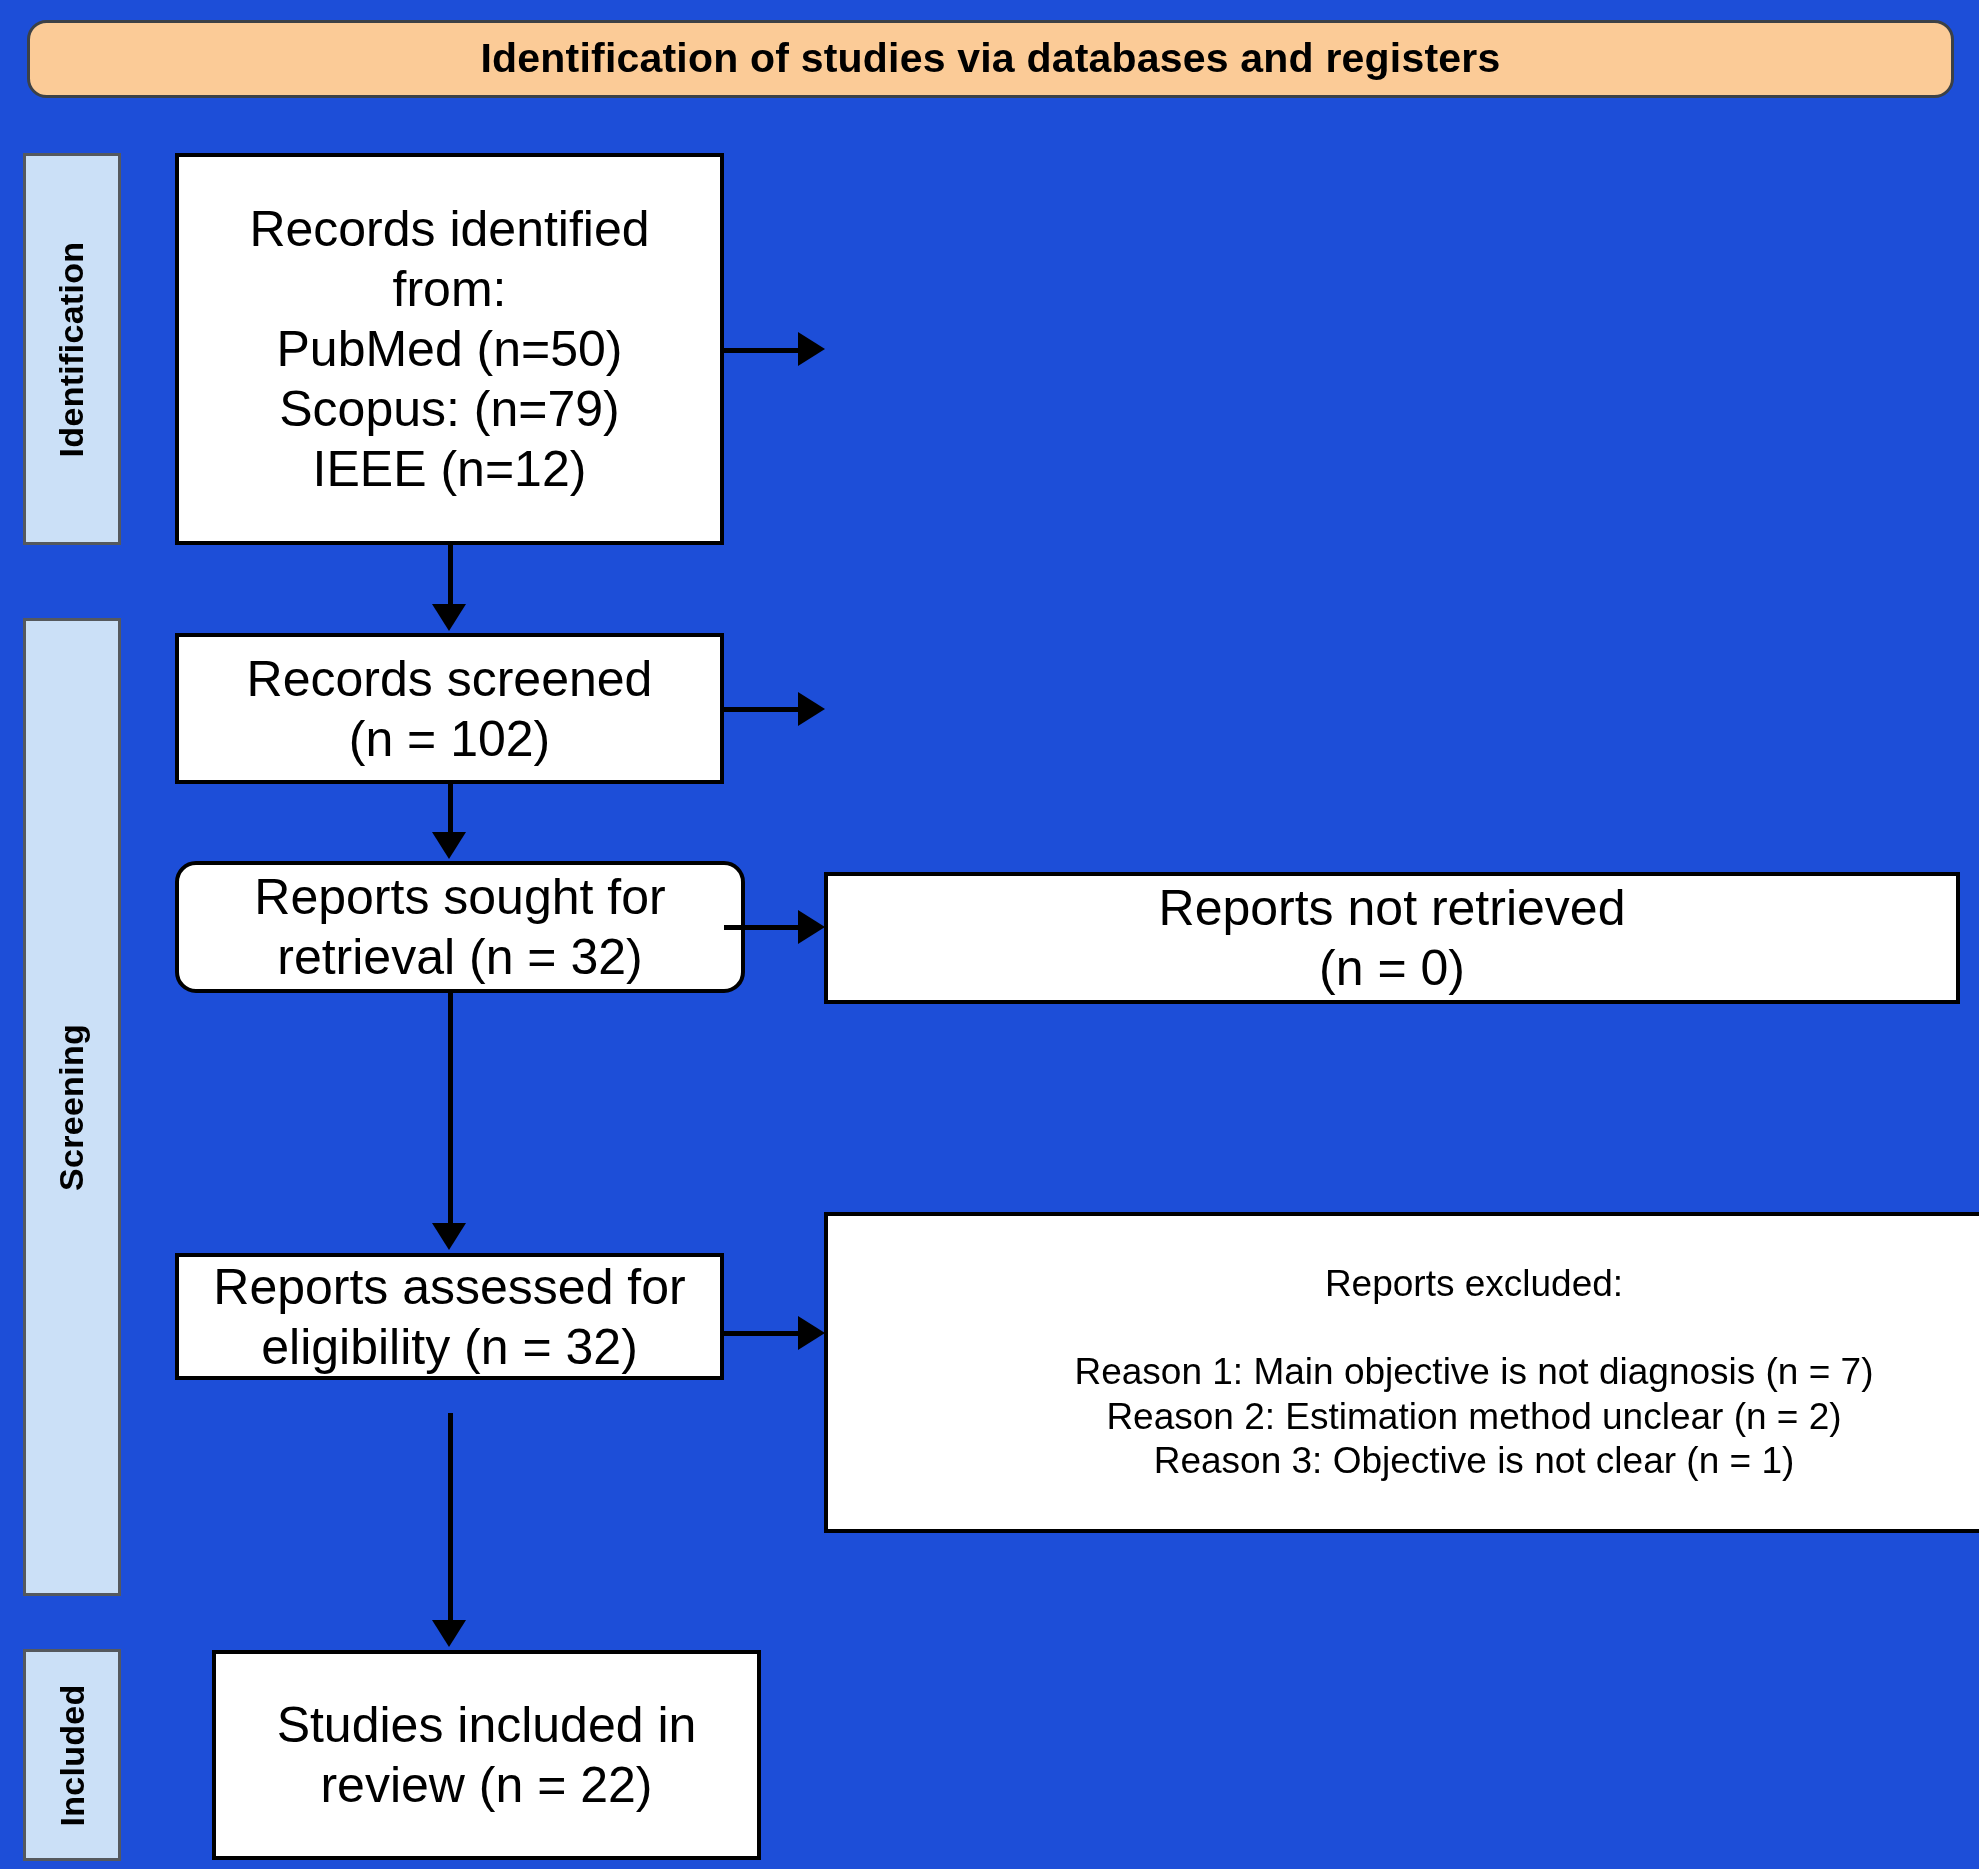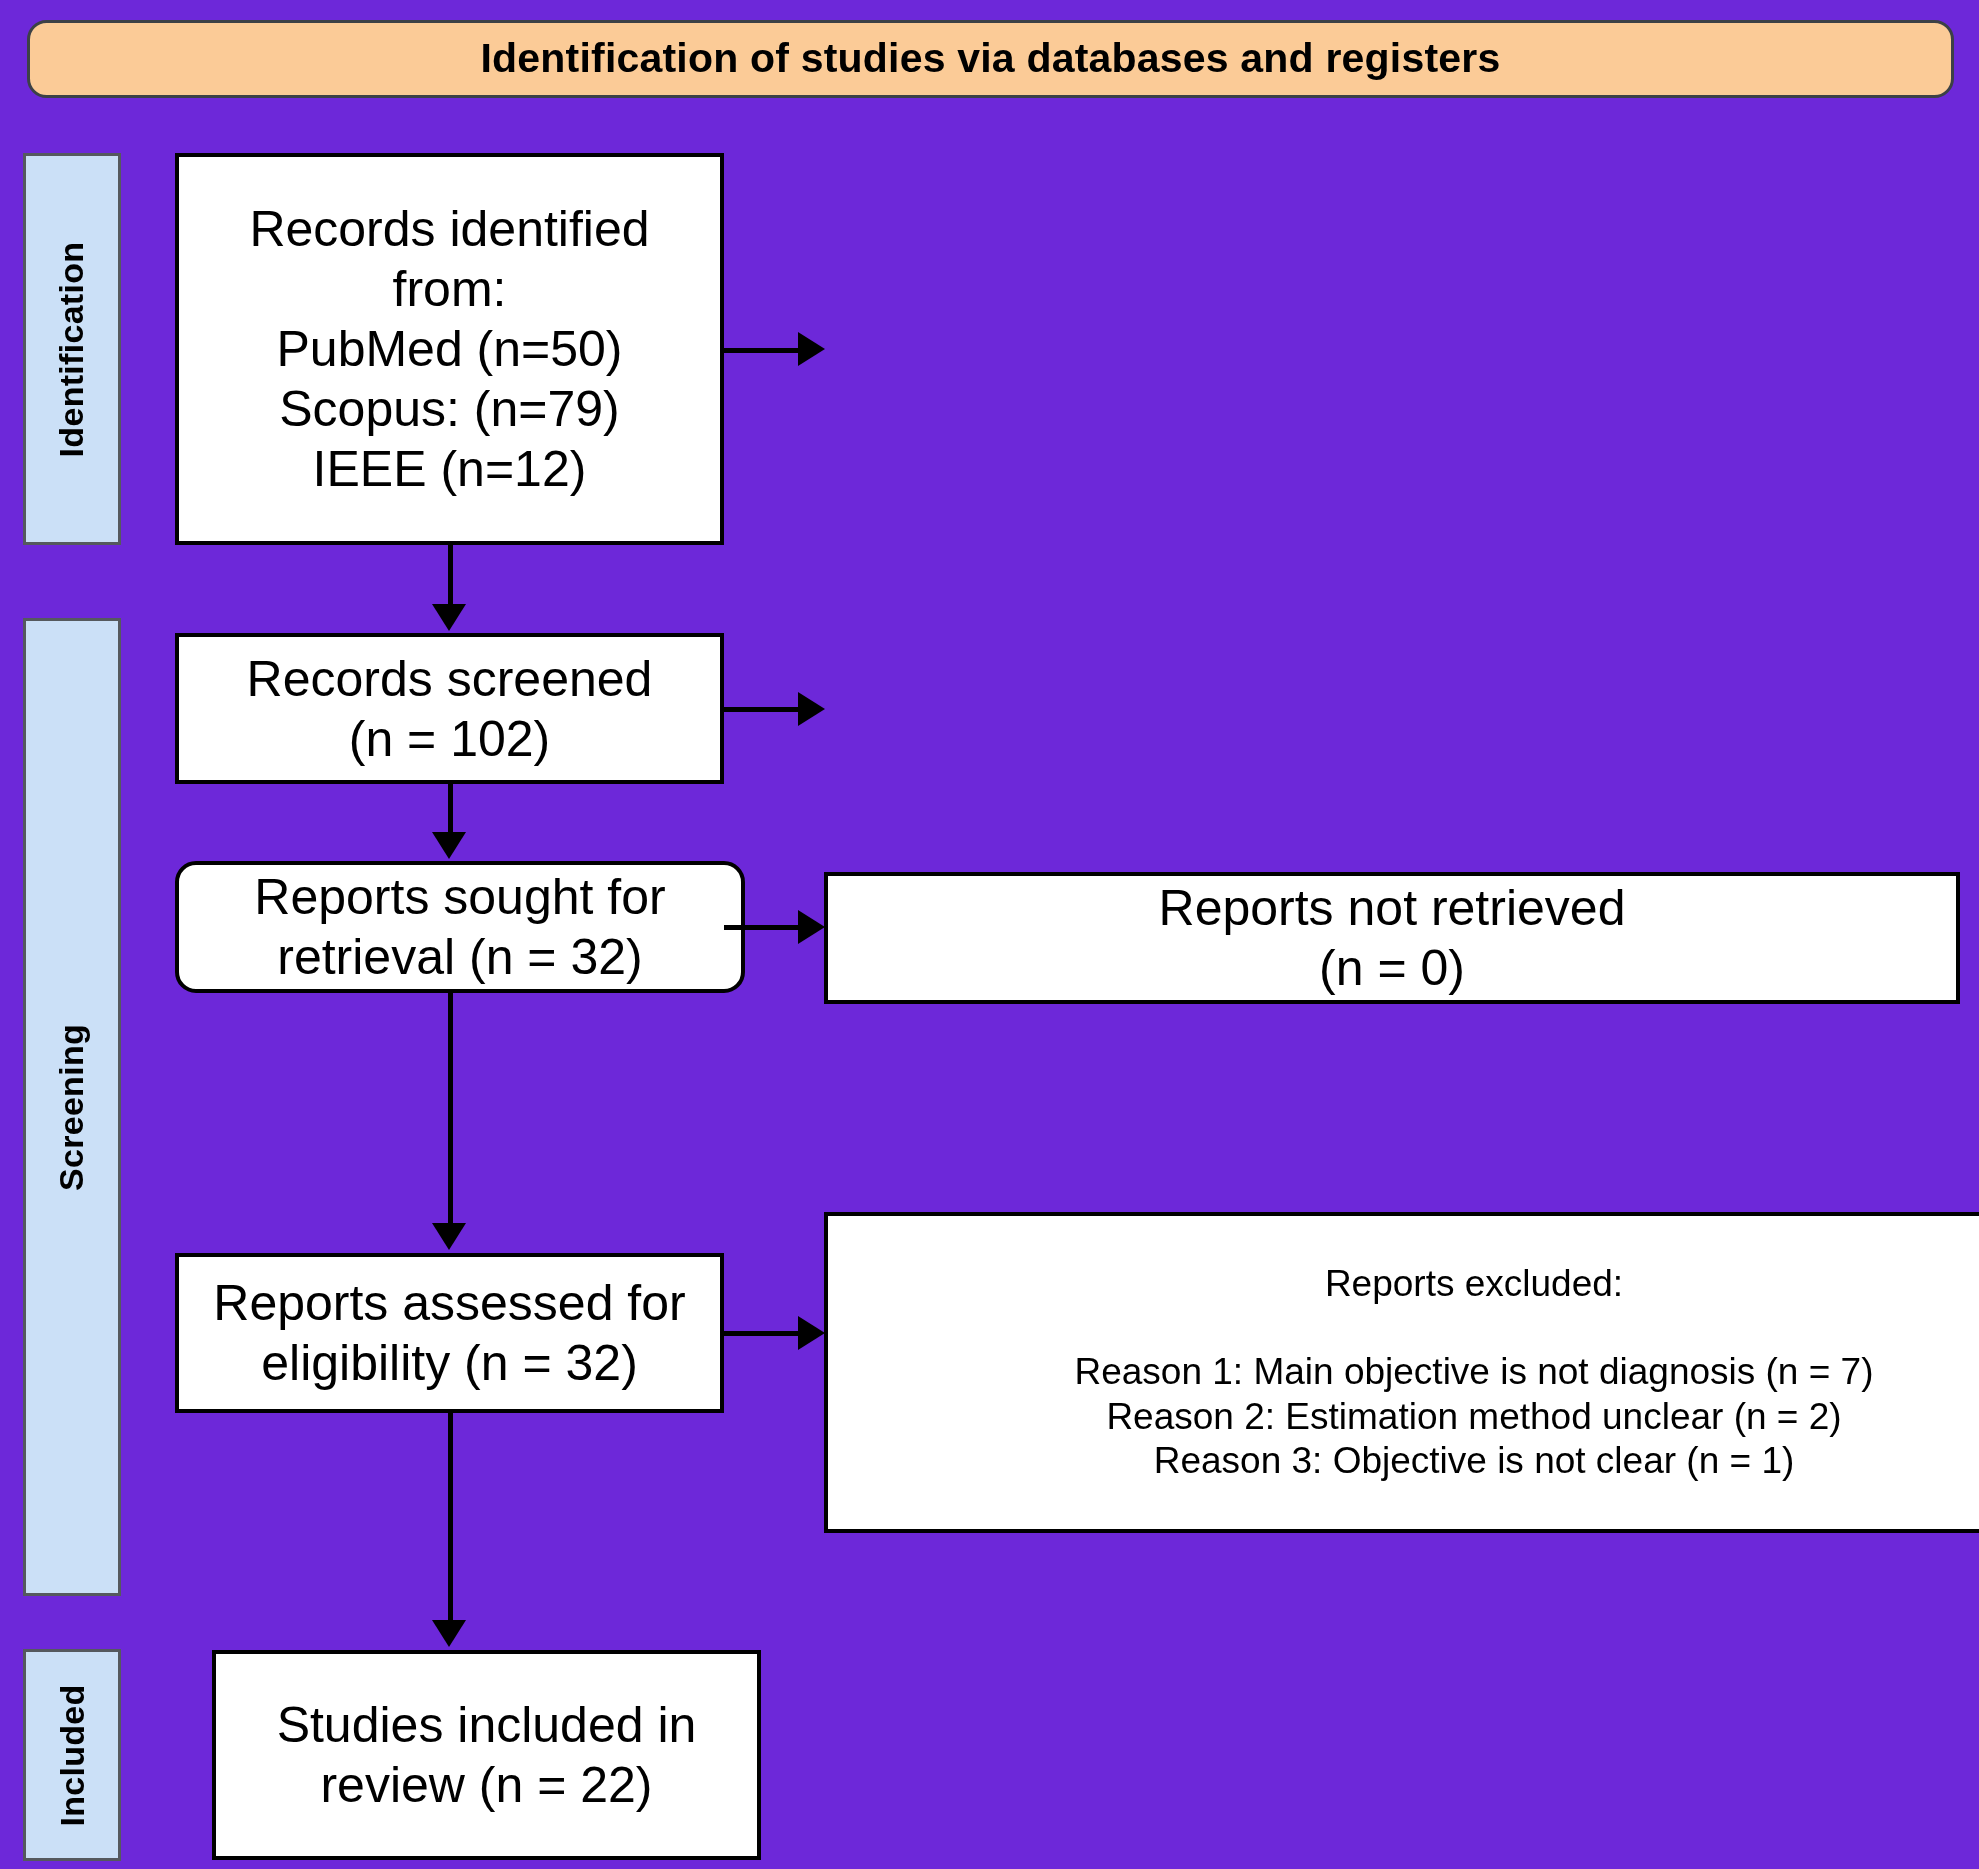--- a/index.html
+++ b/index.html
@@ -9,21 +9,21 @@
   }
   body {
     font-family: "Liberation Sans", sans-serif;
     -webkit-font-smoothing: antialiased;
   }
 
   #canvas {
     position: relative;
     width: 1979px;
     height: 1870px;
-    background: #6d28d9;
+    background: #1d4ed8;
     overflow: hidden;
   }
 
   
   .banner {
     position: absolute;
     left: 27px;
     top: 19.6px;
     width: 1927px;
     height: 78px;
@@ -82,21 +82,21 @@
     line-height: 1.20;
     color: #000000;
     text-align: center;
     white-space: pre-line;
   }
 
   
   #box-identified      { left: 175px; top: 153px;  width: 549px; height: 392px; }
   #box-screened        { left: 175px; top: 633px;  width: 549px; height: 151px; }
   #box-sought          { left: 175px; top: 861px;  width: 570px; height: 132px; border-radius: 21px; }
-  #box-assessed        { left: 175px; top: 1253px; width: 549px; height: 160px; }
+  #box-assessed        { left: 175px; top: 1253px; width: 549px; height: 127px; }
   #box-included        { left: 175px; top: 1650px; width: 549px; height: 210px; margin-left: 37px; }
 
   
   #box-removed         { left: 824px; top: 153px;  width: 1136px; height: 392px; }
   #box-excluded-screen { left: 824px; top: 633px;  width: 1136px; height: 151px; }
   #box-not-retrieved   { left: 824px; top: 861px;  width: 1136px; height: 132px; margin-top: 11px; }
   #box-reports-excl    { left: 824px; top: 1212px; width: 1300px; height: 321px; }
 
   #box-removed .fbox-text,
   #box-reports-excl .fbox-text { font-size: 37px; }

